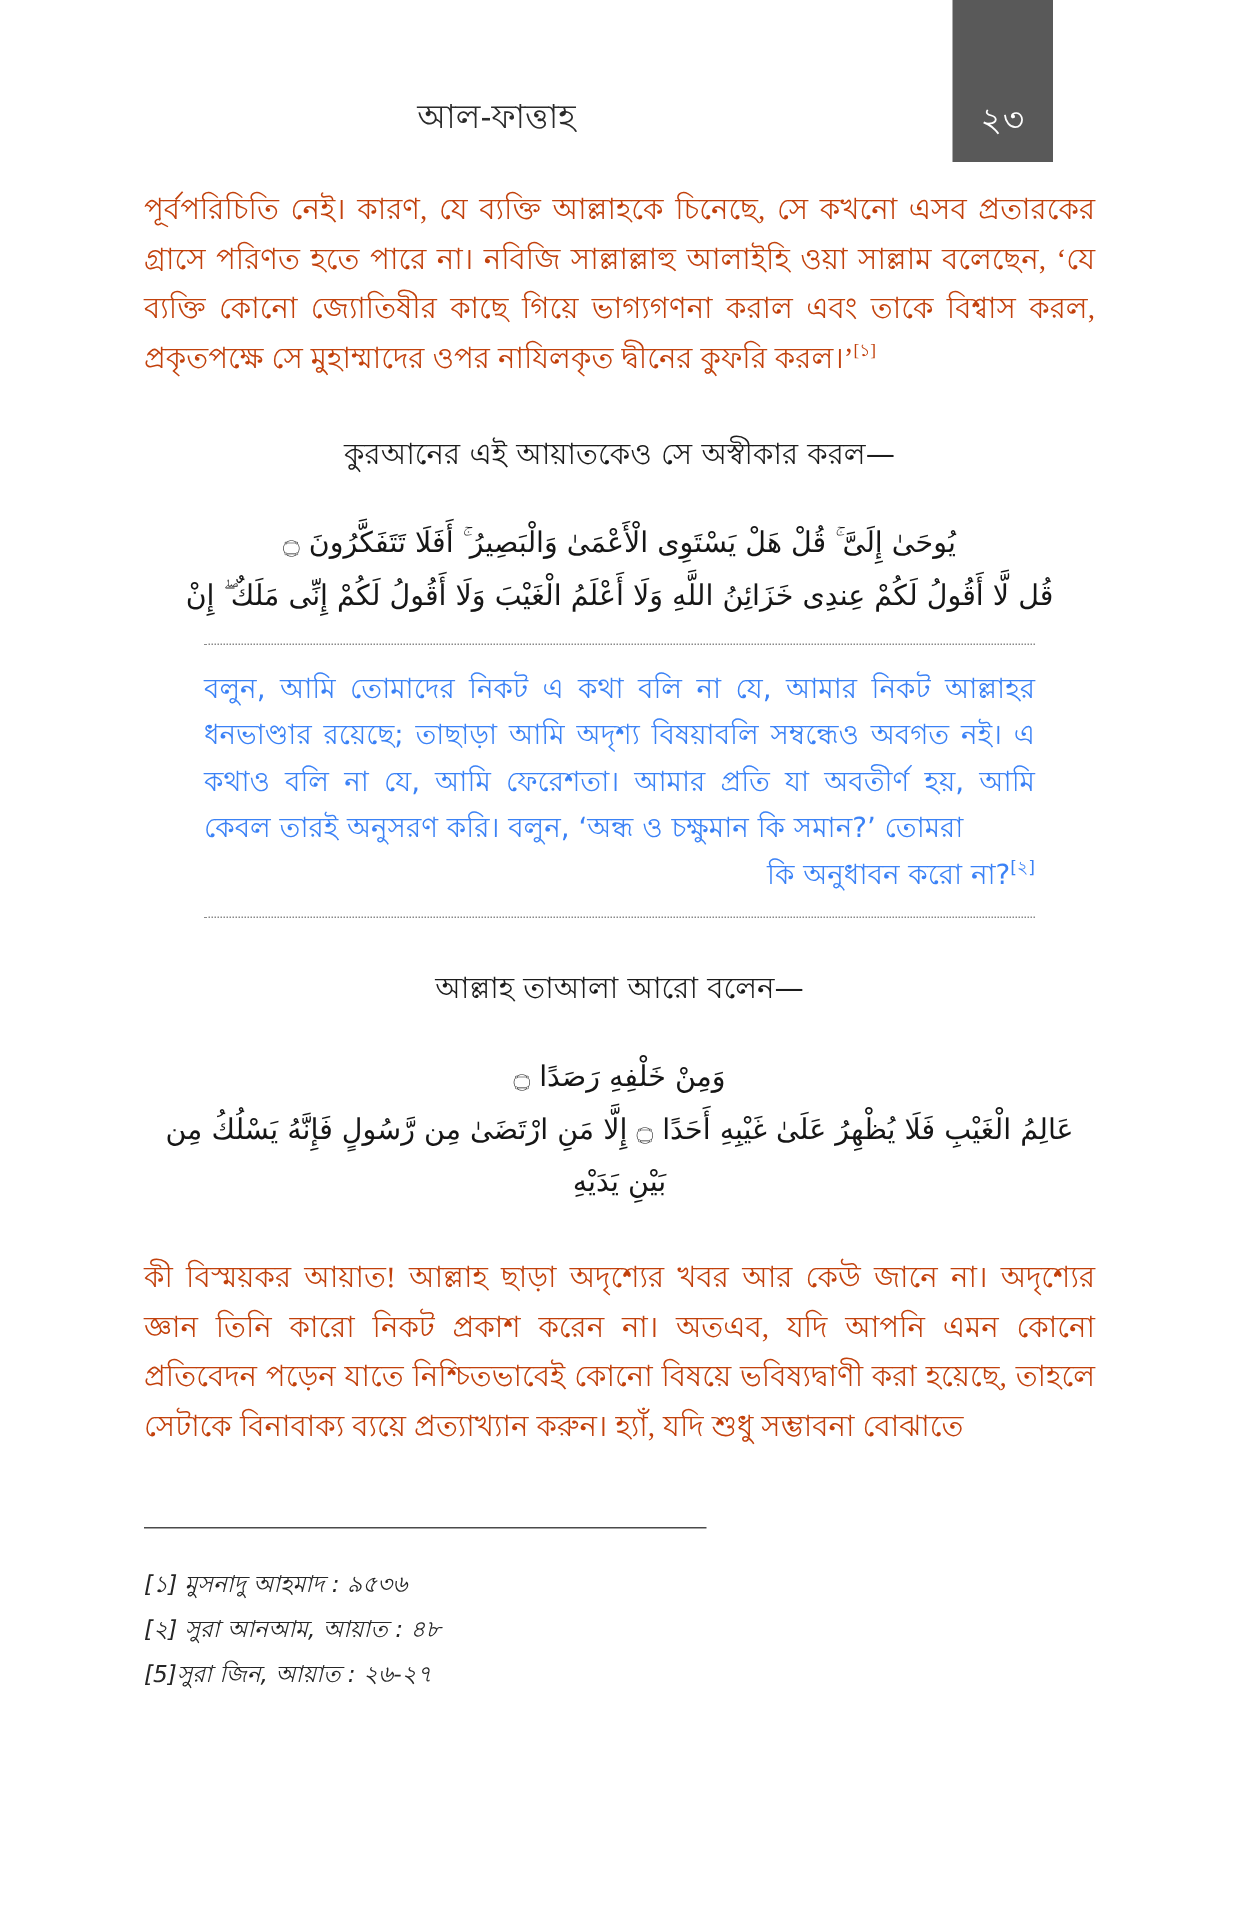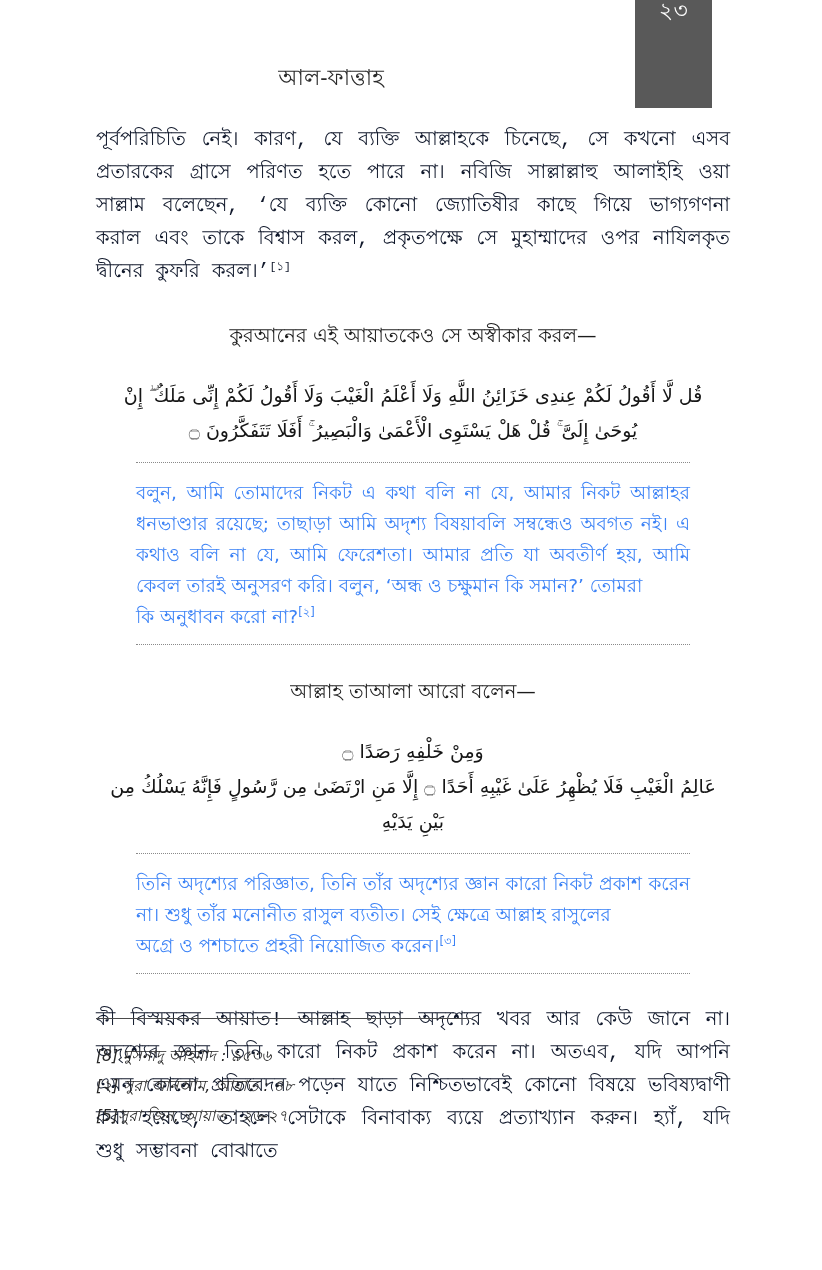--- a/index.html
+++ b/index.html
@@ -14,24 +14,25 @@
     position: relative;
     overflow: hidden;
     color: #1a1a1a;
   }
 
   
   .page-tab {
     position: absolute;
     top: 0;
     left: 635px;
-    width: 77px;
+    width: 67px;
     height: 108px;
     background: #595959;
     display: flex;
+    align-items: flex-end;
     justify-content: center;
     padding-bottom: 16px;
     box-sizing: border-box;
   }
   .page-tab .num {
     color: #ffffff;
     font-size: 22px;
     line-height: 1;
     font-family: "DejaVu Sans", "Liberation Sans", sans-serif;
     letter-spacing: .5px;
@@ -58,22 +59,22 @@
     left: 96px;
     width: 634px;
   }
 
   p.body-par {
     margin: 0 0 0 0;
     font-size: 19.5px;
     line-height: 33px;
     text-align: justify;
     text-justify: inter-word;
-    font-family: Liberation Mono, monospace;
-    color: #0f172a;
+    font-family: Liberation Serif, serif;
+    color: #c2410c;
     word-spacing: 0.5px;
   }
 
   .lead-in {
     margin-top: 30px;
     font-size: 19.5px;
     line-height: 33px;
     font-family: "DejaVu Sans", "Liberation Sans", sans-serif;
     color: #1c1c1c;
     text-align: center;
@@ -98,21 +99,21 @@
     margin: 10px 40px 0 40px;
     padding: 14px 0 12px 0;
     font-size: 18.5px;
     line-height: 31px;
     text-align: justify;
     font-family: "DejaVu Sans", "Liberation Sans", sans-serif;
     color: #3b82f6;
   }
   .translation .tail {
     display: block;
-    text-align: left;
+    text-align: right;
   }
   sup.fn {
     font-size: 11.5px;
     vertical-align: super;
     line-height: 0;
   }
 
   
   .footnote-area {
     position: absolute;
@@ -143,42 +144,38 @@
 
 <div class="running-head">আল-ফাত্তাহ</div>
 
 <div class="column">
 
   <p class="body-par"><span>পূর্বপরিচিতি নেই। কারণ, যে ব্যক্তি আল্লাহকে চিনেছে, সে কখনো এসব প্রতারকের গ্রাসে পরিণত হতে পারে না। নবিজি সাল্লাল্লাহু আলাইহি ওয়া সাল্লাম বলেছেন, ‘যে ব্যক্তি কোনো জ্যোতিষীর কাছে গিয়ে ভাগ্যগণনা করাল এবং তাকে বিশ্বাস করল, প্রকৃতপক্ষে সে মুহাম্মাদের ওপর নাযিলকৃত দ্বীনের কুফরি করল।’</span><sup class="fn">[১]</sup></p>
 
   <div class="lead-in">কুরআনের এই আয়াতকেও সে অস্বীকার করল—</div>
 
   <div class="arabic">
+    <div>يُوحَىٰ إِلَىَّ ۚ قُلْ هَلْ يَسْتَوِى الْأَعْمَىٰ وَالْبَصِيرُ ۚ أَفَلَا تَتَفَكَّرُونَ ۝</div>
     <div>قُل لَّا أَقُولُ لَكُمْ عِندِى خَزَائِنُ اللَّهِ وَلَا أَعْلَمُ الْغَيْبَ وَلَا أَقُولُ لَكُمْ إِنِّى مَلَكٌ ۖ إِنْ</div>
-    <div>يُوحَىٰ إِلَىَّ ۚ قُلْ هَلْ يَسْتَوِى الْأَعْمَىٰ وَالْبَصِيرُ ۚ أَفَلَا تَتَفَكَّرُونَ ۝</div>
   </div>
 
   <div class="translation">
     <span>বলুন, আমি তোমাদের নিকট এ কথা বলি না যে, আমার নিকট আল্লাহর ধনভাণ্ডার রয়েছে; তাছাড়া আমি অদৃশ্য বিষয়াবলি সম্বন্ধেও অবগত নই। এ কথাও বলি না যে, আমি ফেরেশতা। আমার প্রতি যা অবতীর্ণ হয়, আমি কেবল তারই অনুসরণ করি। বলুন, ‘অন্ধ ও চক্ষুমান কি সমান?’ তোমরা</span>
     <span class="tail"><span>কি অনুধাবন করো না?</span><sup class="fn">[২]</sup></span>
   </div>
 
   <div class="lead-in">আল্লাহ তাআলা আরো বলেন—</div>
 
   <div class="arabic">
     <div>وَمِنْ خَلْفِهِ رَصَدًا ۝</div>
     <div>عَالِمُ الْغَيْبِ فَلَا يُظْهِرُ عَلَىٰ غَيْبِهِ أَحَدًا ۝ إِلَّا مَنِ ارْتَضَىٰ مِن رَّسُولٍ فَإِنَّهُ يَسْلُكُ مِن بَيْنِ يَدَيْهِ</div>
   </div>
 
-  <div class="translation">
-    <span>তিনি অদৃশ্যের পরিজ্ঞাত, তিনি তাঁর অদৃশ্যের জ্ঞান কারো নিকট প্রকাশ করেন না। শুধু তাঁর মনোনীত রাসুল ব্যতীত। সেই ক্ষেত্রে আল্লাহ রাসুলের</span>
-    <span class="tail"><span>অগ্রে ও পশচাতে প্রহরী নিয়োজিত করেন।</span><sup class="fn">[৩]</sup></span>
-  </div>
 
   <p class="body-par" style="margin-top:30px;">কী বিস্ময়কর আয়াত! আল্লাহ ছাড়া অদৃশ্যের খবর আর কেউ জানে না। অদৃশ্যের জ্ঞান তিনি কারো নিকট প্রকাশ করেন না। অতএব, যদি আপনি এমন কোনো প্রতিবেদন পড়েন যাতে নিশ্চিতভাবেই কোনো বিষয়ে ভবিষ্যদ্বাণী করা হয়েছে, তাহলে সেটাকে বিনাবাক্য ব্যয়ে প্রত্যাখ্যান করুন। হ্যাঁ, যদি শুধু সম্ভাবনা বোঝাতে</p>
 </div>
 
 <div class="footnote-area">
   <div class="footnote-rule"></div>
-  <div class="footnote">[8] মুসনাদু আহমাদ : ৯৫৩৬</div>
+  <div class="footnote">[১] মুসনাদু আহমাদ : ৯৫৩৬</div>
   <div class="footnote">[২] সুরা আনআম, আয়াত : ৪৮</div>
   <div class="footnote">[5]সুরা জিন, আয়াত : ২৬-২৭</div>
 </div>
 
 </body></html>

